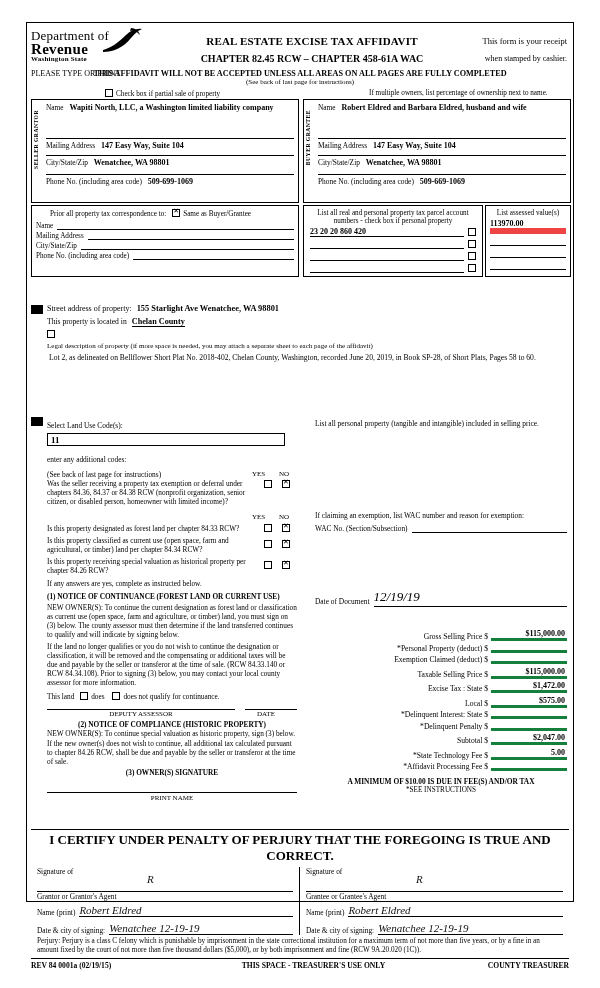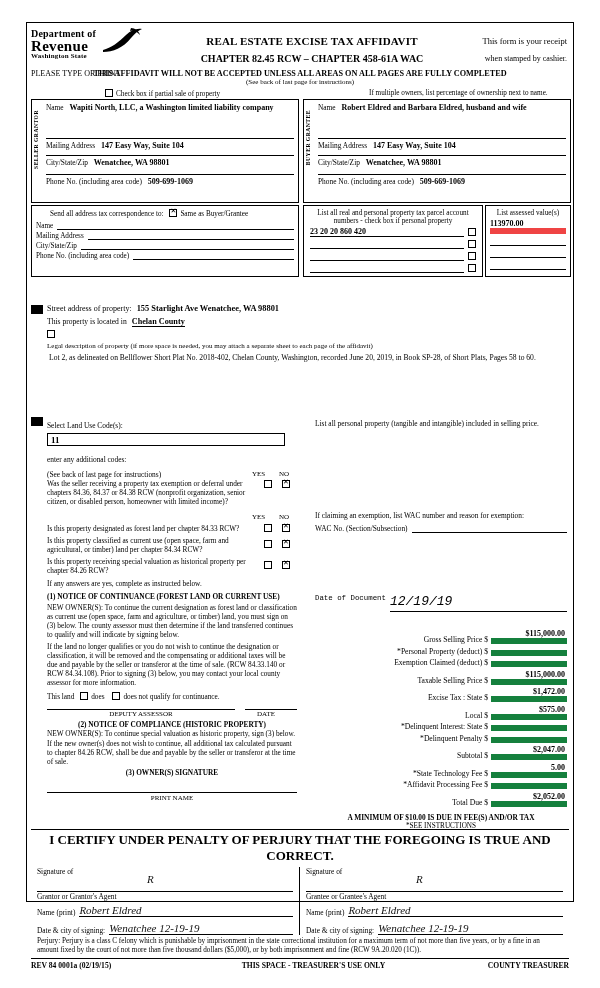--- a/index.html
+++ b/index.html
@@ -1,21 +1,21 @@
 <!DOCTYPE html>
 <html><head>
 <meta charset="utf-8">
 <style>
   html,body{margin:0;padding:0;background:#ffffff;}
   body{width:600px;height:988px;font-family:"Liberation Serif",serif;color:#000;}
   .page{position:relative;width:600px;height:988px;box-sizing:border-box;padding:0;}
   .sheet{position:absolute;left:26px;top:22px;width:548px;height:880px;border:1px solid #000;box-sizing:border-box;}
   .hdr{position:relative;height:52px;}
   .logo{position:absolute;left:4px;top:6px;width:136px;height:40px;font-size:8px;line-height:1.05;}
-  .logo .d1{font-size:10px;font-weight:bold;letter-spacing:.2px;}
+  .logo .d1{font-size:13px;font-weight:normal;letter-spacing:.2px;}
   .logo .d2{font-size:15px;font-weight:bold;letter-spacing:.3px;margin-top:-1px;}
   .logo .d3{font-size:7px;font-weight:bold;letter-spacing:.2px;margin-top:-1px;}
   .logo .swoosh{position:absolute;left:70px;top:-3px;width:42px;height:30px;}
   .title{position:absolute;left:150px;top:12px;width:270px;text-align:center;font-weight:bold;font-size:11px;letter-spacing:.2px;}
   .receipt{position:absolute;right:6px;top:13px;font-size:8.5px;}
   .chapter{position:absolute;left:150px;top:30px;width:270px;text-align:center;font-weight:bold;font-size:10px;}
   .stamped{position:absolute;right:6px;top:31px;font-size:8px;}
   .notacc{position:absolute;left:0;top:46px;width:100%;text-align:center;font-weight:bold;font-size:8.2px;}
   .seeback{position:absolute;left:0;top:55px;width:100%;text-align:center;font-size:7px;}
   .pleasetype{position:absolute;left:4px;top:46px;font-size:8px;}
@@ -38,21 +38,21 @@
   .secbar{position:absolute;left:4px;width:12px;height:9px;background:#000;}
   .street{position:absolute;left:20px;font-size:8px;}
   .legal{position:absolute;left:22px;right:6px;font-size:7.6px;line-height:1.35;}
   .landuse{position:absolute;left:20px;top:398px;width:246px;font-size:7.4px;}
   .lubox{border:1px solid #000;width:238px;height:13px;margin-top:3px;font-weight:bold;font-size:9px;padding:0 3px;box-sizing:border-box;line-height:13px;}
   .qcol{position:absolute;left:20px;width:250px;font-size:7.3px;line-height:1.25;}
   .rcol{position:absolute;left:288px;right:6px;font-size:7.4px;line-height:1.3;}
   .fin{position:absolute;left:288px;right:6px;font-size:7.6px;}
   .finrow{display:flex;align-items:flex-end;margin-bottom:2.5px;}
   .finlbl{flex:1;text-align:right;padding-right:3px;white-space:nowrap;}
-  .finval{width:74px;border-bottom:6px solid #15803d;text-align:right;font-weight:bold;font-size:8px;padding-right:2px;}
+  .finval{width:74px;border-bottom:3px solid #15803d;text-align:right;font-weight:bold;font-size:8px;padding-right:2px;}
   .finline{flex:1;border-bottom:1px solid #000;}
   .certify{position:absolute;left:4px;right:4px;top:806px;border-top:1px solid #000;}
   .sigblk{font-size:7.4px;}
   .siggrid{display:flex;}
   .sigcol{width:50%;box-sizing:border-box;padding:0 6px;}
   .sigline{border-bottom:1px solid #000;height:15px;position:relative;}
   .hand{font-family:"Liberation Serif",serif;font-style:italic;font-size:11px;color:#111;}
   .hand2{font-size:13px;font-style:italic;}
   .perjury{font-size:7.2px;line-height:1.3;padding:2px 6px 0 6px;}
   .footer{display:flex;font-size:7.6px;border-top:1px solid #000;padding-top:2px;margin-top:2px;font-weight:bold;}
@@ -131,21 +131,21 @@
         </div>
         <div class="prow" style="top:74px;border-top:1px solid #000;padding-top:2px;">
           <span class="lbl">Phone No. (including area code)</span>
           <span class="val" style="margin-left:4px;">509-669-1069</span>
         </div>
       </div>
     </div>
 
     <div class="corr">
       <div style="padding:3px 4px 0 18px;">
-        <span>Send all address tax correspondence to:</span>
+        <span>Prior all property tax correspondence to:</span>
         <span style="margin-left:4px;">
           <span class="cbx"></span><span>Same as Buyer/Grantee</span>
         </span>
       </div>
       <div style="padding:4px 4px 0 4px;">
         <div style="display:flex;align-items:flex-end;margin-bottom:2px;">
             <span>Name</span>
             <span class="finline" style="margin-left:4px;"></span>
           </div>
         <div style="display:flex;align-items:flex-end;margin-bottom:2px;">
@@ -278,21 +278,21 @@
 
     <div class="rcol" style="top:488px;">
       <div>If claiming an exemption, list WAC number and reason for exemption:</div>
       <div style="display:flex;align-items:flex-end;margin-top:3px;">
         <span>WAC No. (Section/Subsection)</span>
         <span class="finline" style="margin-left:4px;"></span>
       </div>
     </div>
 
     <div class="rcol" style="top:566px;">
-      <div style="display:flex;align-items:flex-start;margin-top:5px;font-family:Liberation Mono, monospace;">
+      <div style="display:flex;align-items:flex-end;">
         <span>Date of Document</span>
         <span class="finline hand2" style="margin-left:4px;text-align:left;">12/19/19</span>
       </div>
     </div>
 
     <div class="fin" style="top:606px;">
       <div class="finrow">
           <span class="finlbl">Gross Selling Price  $</span>
           <span class="finval">$115,000.00</span>
         </div>
@@ -328,24 +328,20 @@
           <span class="finlbl">Subtotal  $</span>
           <span class="finval">$2,047.00</span>
         </div>
       <div class="finrow">
           <span class="finlbl">*State Technology Fee  $</span>
           <span class="finval">5.00</span>
         </div>
       <div class="finrow">
           <span class="finlbl">*Affidavit Processing Fee  $</span>
           <span class="finval"></span>
-        </div>
-      <div class="finrow">
-          <span class="finlbl">Total Due  $</span>
-          <span class="finval">$2,052.00</span>
         </div>
       <div style="text-align:center;font-weight:bold;font-size:7.4px;margin-top:6px;">A MINIMUM OF $10.00 IS DUE IN FEE(S) AND/OR TAX</div>
       <div style="text-align:center;font-size:7.2px;">*SEE INSTRUCTIONS</div>
     </div>
 
     <div class="certify">
       <div style="text-align:center;font-weight:bold;font-size:13px;padding:2px 0 3px 0;">I CERTIFY UNDER PENALTY OF PERJURY THAT THE FOREGOING IS TRUE AND CORRECT.</div>
       <div class="siggrid sigblk">
         <div class="sigcol" style="border-right:1px solid #000;">
           <div>Signature of</div>

